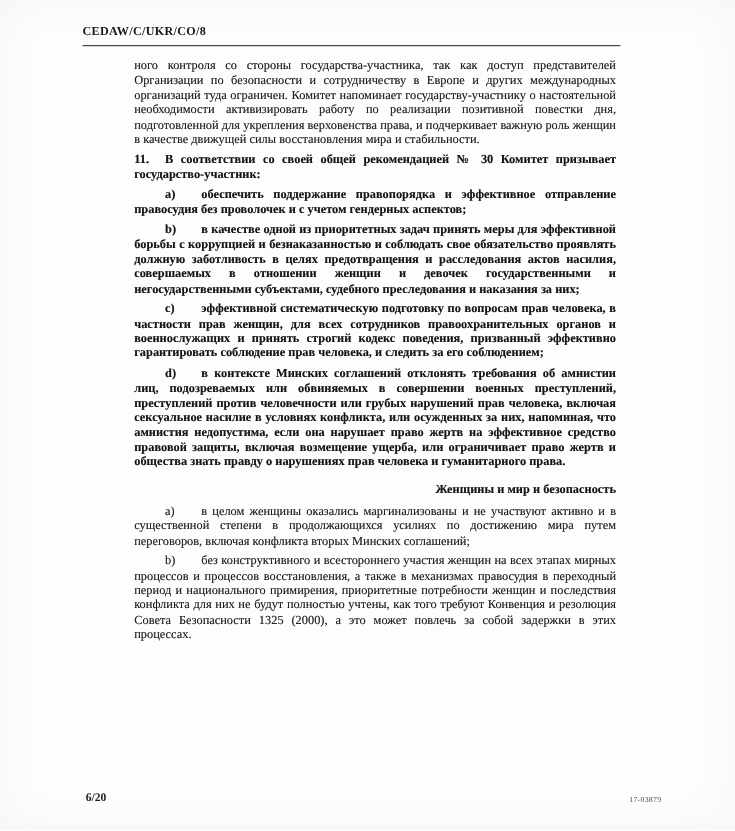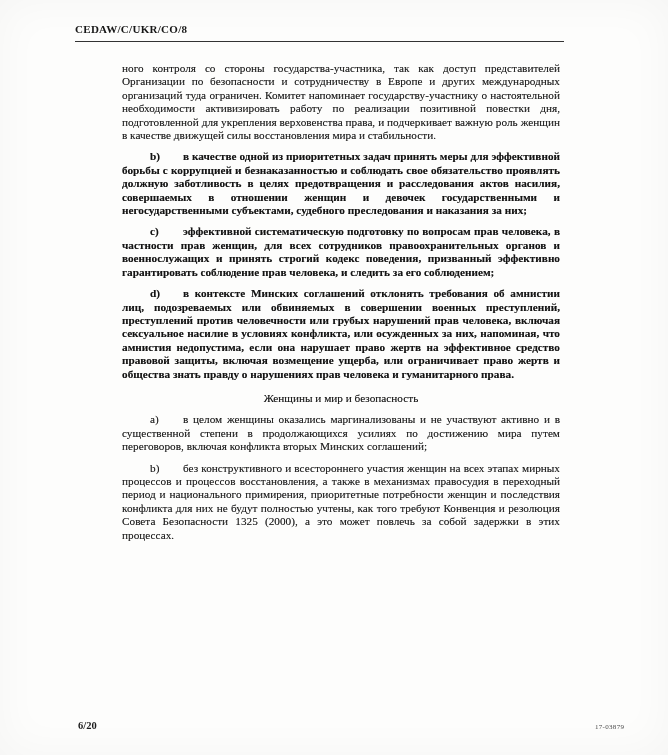--- a/index.html
+++ b/index.html
@@ -37,70 +37,72 @@
   .content {
     position: absolute;
     left: 122px;
     top: 54px;
     width: 438px;
     font-size: 11.25px;
     line-height: 13.4px;
     text-align: justify;
     text-shadow: 0 0 0.4px rgba(30,30,30,0.45);
   }
-  .para { margin: 8px 0 5px 0; }
+  .para { margin: 0 0 5px 0; }
   .bold { font-weight: bold; color: #141414; }
   .pnum {
     display: inline-block;
     width: 28px;
     text-indent: 0;
   }
   .sub { text-indent: 28px; }
   .plet {
     display: inline-block;
     width: 33px;
     text-indent: 0;
   }
   .heading {
     margin: 11px 0 7px 0;
-    font-weight: normal;
+    font-weight: bold;
     color: #141414;
-    text-align: center;
+    text-align: right;
   }
   .footer-page {
     position: absolute;
     left: 78px;
     top: 720px;
     font-size: 10.5px;
     font-weight: bold;
     color: #1c1c1c;
   }
   .footer-job {
     position: absolute;
-    left: 595px;
+    left: 572px;
     top: 723px;
     font-size: 7px;
     letter-spacing: 0.3px;
     color: #4a4a4a;
   }
 </style>
 </head>
 <body>
 
 <div class="page">
 
   <div class="doc-header">CEDAW/C/UKR/CO/8</div>
 
   <div class="header-rule"></div>
 
   <div class="content">
 
     <p class="para">ного контроля со стороны государства-участника, так как доступ представителей Организации по безопасности и сотрудничеству в Европе и других международных организаций туда ограничен. Комитет напоминает государству-участнику о настоятельной необходимости активизировать работу по реализации позитивной повестки дня, подготовленной для укрепления верховенства права, и подчеркивает важную роль женщин в качестве движущей силы восстановления мира и стабильности.</p>
 
+    <p class="para bold"><span class="pnum">11.</span><span>В соответствии со своей общей рекомендацией № 30 Комитет призывает государство-участник:</span></p>
 
+    <p class="para bold sub"><span class="plet">a)</span><span>обеспечить поддержание правопорядка и эффективное отправление правосудия без проволочек и с учетом гендерных аспектов;</span></p>
 
     <p class="para bold sub"><span class="plet">b)</span><span>в качестве одной из приоритетных задач принять меры для эффективной борьбы с коррупцией и безнаказанностью и соблюдать свое обязательство проявлять должную заботливость в целях предотвращения и расследования актов насилия, совершаемых в отношении женщин и девочек государственными и негосударственными субъектами, судебного преследования и наказания за них;</span></p>
 
     <p class="para bold sub"><span class="plet">c)</span><span>эффективной систематическую подготовку по вопросам прав человека, в частности прав женщин, для всех сотрудников правоохранительных органов и военнослужащих и принять строгий кодекс поведения, призванный эффективно гарантировать соблюдение прав человека, и следить за его соблюдением;</span></p>
 
     <p class="para bold sub"><span class="plet">d)</span><span>в контексте Минских соглашений отклонять требования об амнистии лиц, подозреваемых или обвиняемых в совершении военных преступлений, преступлений против человечности или грубых нарушений прав человека, включая сексуальное насилие в условиях конфликта, или осужденных за них, напоминая, что амнистия недопустима, если она нарушает право жертв на эффективное средство правовой защиты, включая возмещение ущерба, или ограничивает право жертв и общества знать правду о нарушениях прав человека и гуманитарного права.</span></p>
 
     <p class="para heading">Женщины и мир и безопасность</p>
 
 

